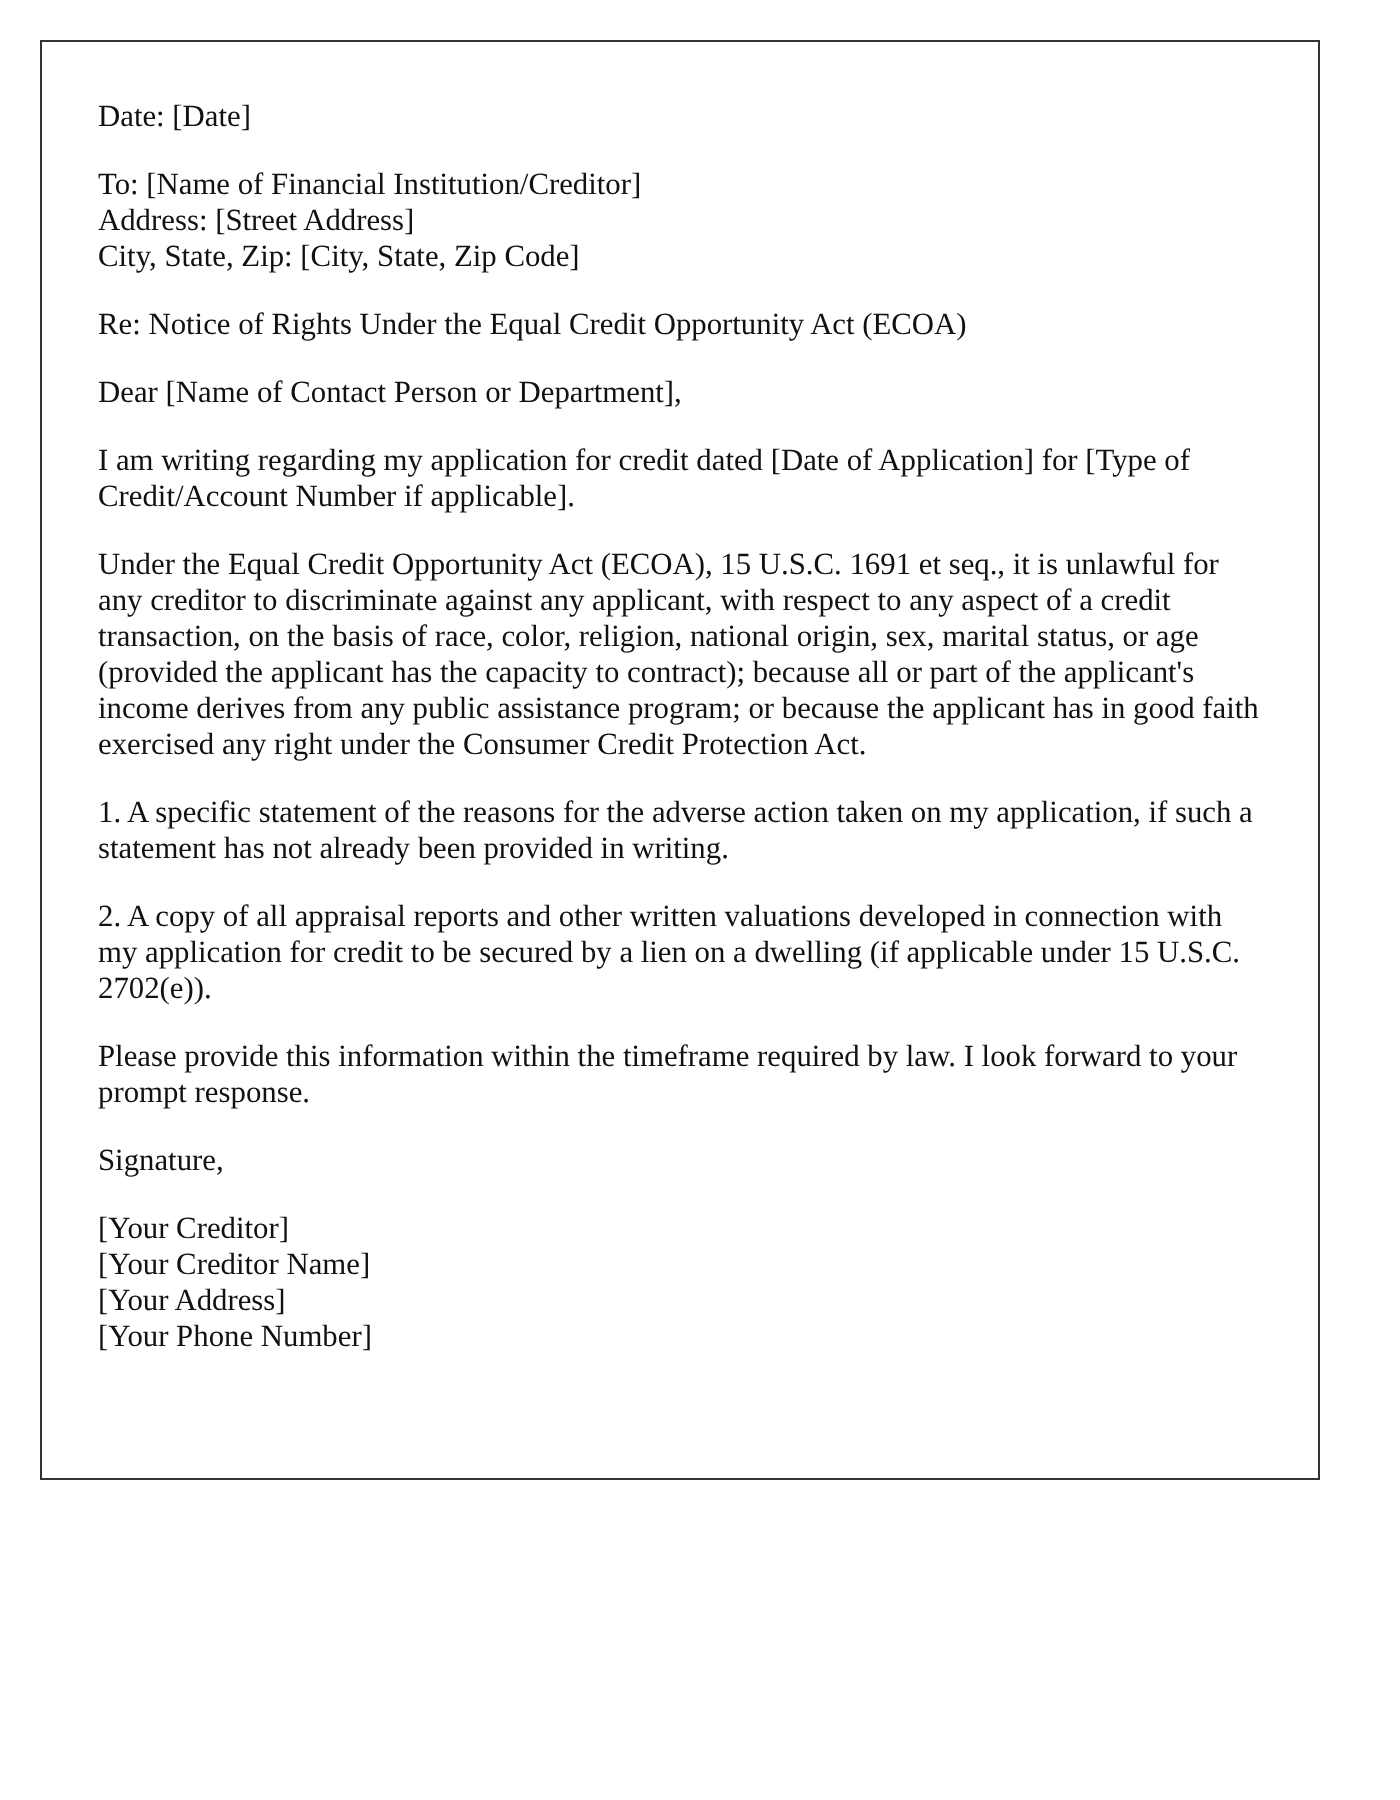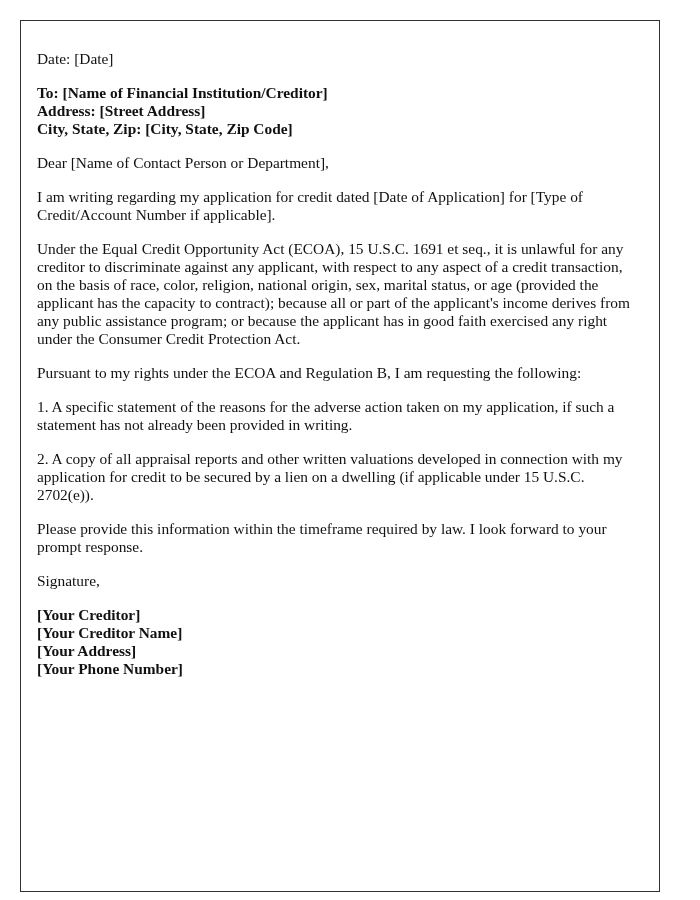--- a/index.html
+++ b/index.html
@@ -11,57 +11,56 @@
       width: 700px;
       height: 900px;
       position: relative;
       overflow: hidden;
     }
     .letter {
       position: absolute;
       left: 20px;
       top: 20px;
       width: 640px;
-      height: 872px;
+      height: 720px;
       border: 1px solid #333333;
       box-sizing: border-box;
-      padding: 29px 28px 0 16px;
+      padding: 29px 28px 0 28px;
       font-family: "Liberation Serif", "DejaVu Serif", serif;
       font-size: 15.4px;
       line-height: 18px;
       color: #111111;
     }
     .letter p {
       margin: 0 0 16px 0;
     }
     .line {
       display: block;
-      font-weight: bold;
     }
   </style>
 </head>
 <body>
 
 <div class="letter">
   <p>Date: [Date]</p>
 
   <p>
     <span class="line">To: [Name of Financial Institution/Creditor]</span>
     <span class="line">Address: [Street Address]</span>
     <span class="line">City, State, Zip: [City, State, Zip Code]</span>
   </p>
 
+  <p>Re: Notice of Rights Under the Equal Credit Opportunity Act (ECOA)</p>
 
   <p>Dear [Name of Contact Person or Department],</p>
 
   <p>I am writing regarding my application for credit dated [Date of Application] for [Type of Credit/Account Number if applicable].</p>
 
   <p>Under the Equal Credit Opportunity Act (ECOA), 15 U.S.C. 1691 et seq., it is unlawful for any creditor to discriminate against any applicant, with respect to any aspect of a credit transaction, on the basis of race, color, religion, national origin, sex, marital status, or age (provided the applicant has the capacity to contract); because all or part of the applicant's income derives from any public assistance program; or because the applicant has in good faith exercised any right under the Consumer Credit Protection Act.</p>
 
-  <p>Pursuant to my rights under the ECOA and Regulation B, I am requesting the following:</p>
 
   <p>1. A specific statement of the reasons for the adverse action taken on my application, if such a statement has not already been provided in writing.</p>
 
   <p>2. A copy of all appraisal reports and other written valuations developed in connection with my application for credit to be secured by a lien on a dwelling (if applicable under 15 U.S.C. 2702(e)).</p>
 
   <p>Please provide this information within the timeframe required by law. I look forward to your prompt response.</p>
 
   <p>Signature,</p>
 
   <p>

